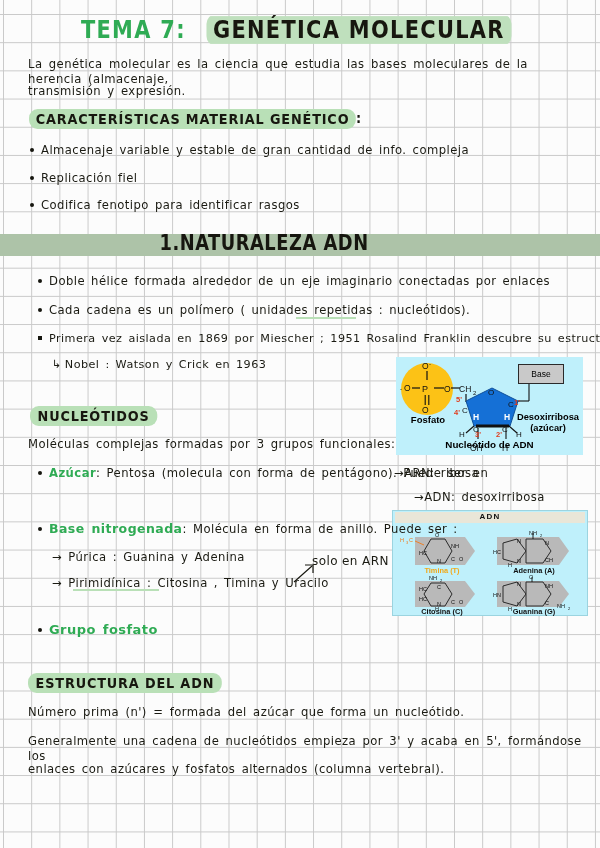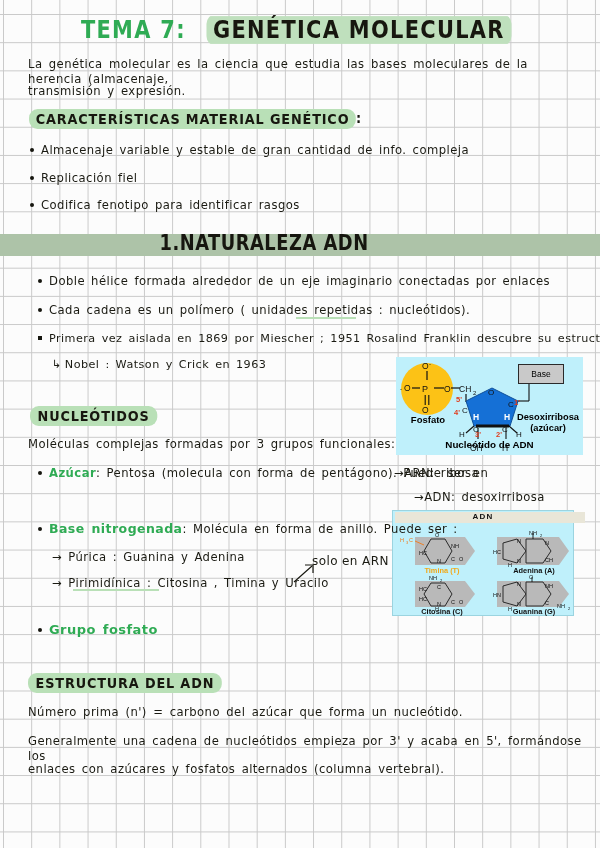--- a/index.html
+++ b/index.html
@@ -126,21 +126,21 @@
     font-family:"Liberation Sans",sans-serif;font-size:8.5px;color:#000;
     display:flex;align-items:center;justify-content:center;
   }
   #lbl-nucleotido{
     position:absolute;left:0;top:82px;width:187px;text-align:center;
     font-family:"Liberation Sans",sans-serif;font-weight:700;font-size:9.8px;color:#000;
   }
 
   
   #fig-bases{
-    position:absolute;left:392px;top:510px;width:182px;height:106px;
+    position:absolute;left:392px;top:510px;width:196px;height:106px;
     background:#bff0fb;border:1px solid #9bd4e0;box-sizing:border-box;
   }
   #bases-title{
     position:absolute;left:0;top:1px;width:100%;text-align:center;
     font-family:"Liberation Sans",sans-serif;font-weight:700;font-size:8px;
     letter-spacing:1.2px;color:#111;
   }
   .bases-col-head{
     position:absolute;font-family:"Liberation Sans",sans-serif;
     font-weight:700;font-size:7.4px;color:#222;text-align:center;margin-top:16px;
@@ -362,17 +362,17 @@
     <polyline points="13,3 21,3 21,11" fill="none" stroke="#16160f" stroke-width="1.2"></polyline>
   </svg>
   <div class="hw arrow-note" style="left:312px;top:554px;">solo en ARN</div>
 
   <div class="hw bullet" style="left:38px;top:622px;">
     <span class="dot"></span><span class="green" style="font-weight:700;font-size:13px;">Grupo fosfato</span>
   </div>
 
   <div class="hw sub-hl" style="left:28px;top:673px;">ESTRUCTURA DEL ADN</div>
 
-  <div class="hw para" style="left:28px;top:705px;width:560px;">Número prima (n') = carbono del azúcar que  forma un nucleótido.</div>
+  <div class="hw para" style="left:28px;top:705px;width:560px;">Número prima (n') = formada del azúcar que  forma un nucleótido.</div>
   <div class="hw para" style="left:28px;top:734px;width:560px;">Generalmente una cadena de  nucleótidos empieza por 3' y acaba en 5', formándose los</div>
   <div class="hw para" style="left:28px;top:762px;width:560px;">enlaces  con azúcares y fosfatos  alternados (columna  vertebral).</div>
 
 </div>
 
 </body></html>

